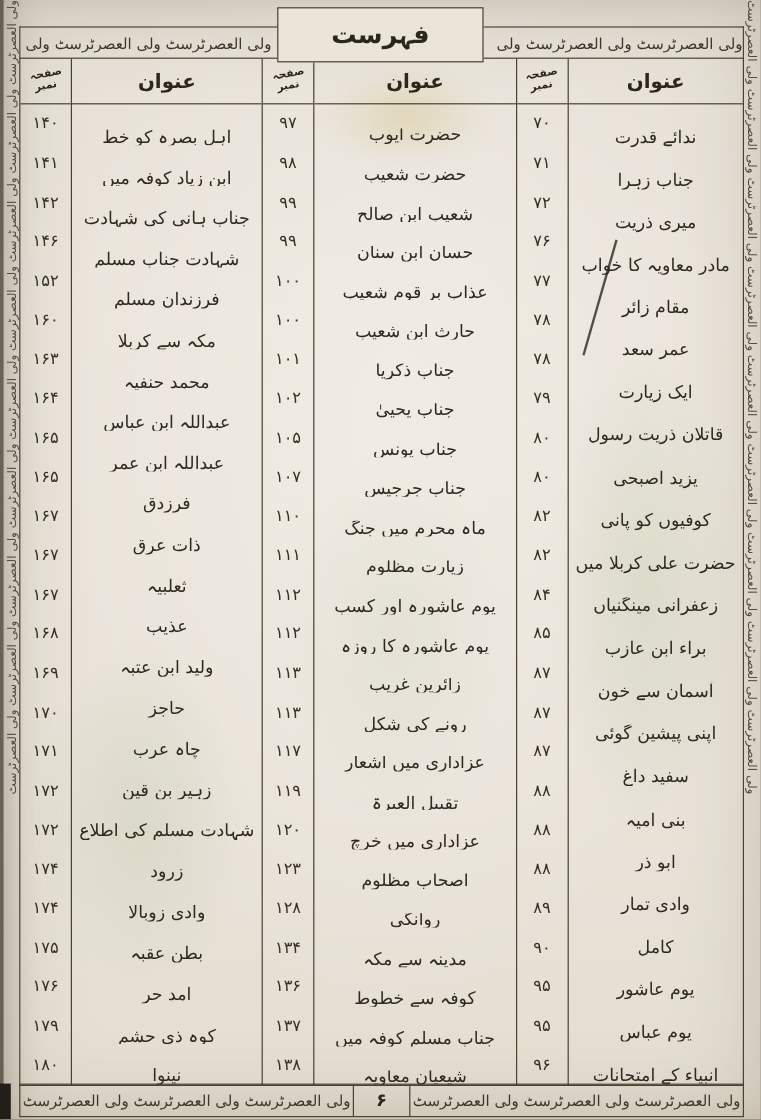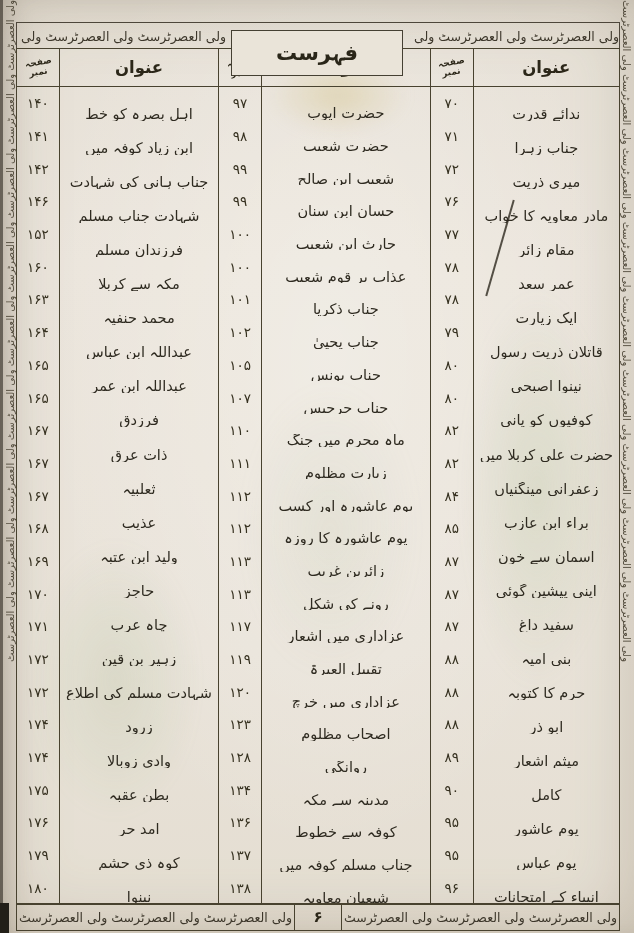--- a/index.html
+++ b/index.html
@@ -32,21 +32,21 @@
     border:1.3px solid #4d463a;border-bottom:none;
     display:flex;align-items:center;font-size:12.5px;color:#3d372b;
   }
   .band-seg{flex:1;text-align:center;white-space:nowrap;overflow:hidden;direction:rtl;}
   .band-gap{width:184px;flex:none;}
   .title-box{
     position:absolute;left:50%;top:6px;transform:translateX(-50%);
     width:170px;height:44px;z-index:3;
     background:#eae4d9;border:1.6px solid #454033;
     display:flex;align-items:center;justify-content:center;
-    font-size:21px;font-weight:bold;color:#2a2619;margin-top:24px;
+    font-size:21px;font-weight:bold;color:#2a2619;
   }
   
   .toc-table{
     position:absolute;left:16px;right:14px;top:48px;bottom:28px;
     border:1.6px solid #48422f;display:flex;flex-direction:row-reverse;
     background:rgba(255,255,255,.06);
   }
   .colgroup{display:flex;height:100%;}
   .colgroup[data-colgroup="0"]{flex:192 1 0;}
   .colgroup[data-colgroup="1"]{flex:220 1 0;}
@@ -133,32 +133,31 @@
       <div class="titles-col">
           <div class="hcell title-h">عنوان</div>
           <div class="cell title-cell" dir="rtl">ندائے قدرت</div>
           <div class="cell title-cell" dir="rtl">جناب زہرا</div>
           <div class="cell title-cell" dir="rtl">میری ذریت</div>
           <div class="cell title-cell" dir="rtl">مادر معاویہ کا خواب</div>
           <div class="cell title-cell" dir="rtl">مقام زائر</div>
           <div class="cell title-cell" dir="rtl">عمر سعد</div>
           <div class="cell title-cell" dir="rtl">ایک زیارت</div>
           <div class="cell title-cell" dir="rtl">قاتلان ذریت رسول</div>
-          <div class="cell title-cell" dir="rtl">نینوا اصبحی</div>
+          <div class="cell title-cell" dir="rtl">یزید اصبحی</div>
           <div class="cell title-cell" dir="rtl">کوفیوں کو پانی</div>
           <div class="cell title-cell" dir="rtl">حضرت علی کربلا میں</div>
           <div class="cell title-cell" dir="rtl">زعفرانی مینگنیاں</div>
           <div class="cell title-cell" dir="rtl">براء ابن عازب</div>
           <div class="cell title-cell" dir="rtl">آسمان سے خون</div>
           <div class="cell title-cell" dir="rtl">اپنی پیشین گوئی</div>
           <div class="cell title-cell" dir="rtl">سفید داغ</div>
           <div class="cell title-cell" dir="rtl">بنی امیہ</div>
-          <div class="cell title-cell" dir="rtl">حرم کا کتوبہ</div>
           <div class="cell title-cell" dir="rtl">ابو ذر</div>
-          <div class="cell title-cell" dir="rtl">میثم اشعار</div>
+          <div class="cell title-cell" dir="rtl">وادی تمار</div>
           <div class="cell title-cell" dir="rtl">کامل</div>
           <div class="cell title-cell" dir="rtl">یوم عاشور</div>
           <div class="cell title-cell" dir="rtl">یوم عباس</div>
           <div class="cell title-cell" dir="rtl">انبیاء کے امتحانات</div>
         </div>
     </div>
     <div class="colgroup" data-colgroup="1">
       <div class="pages-col">
           <div class="hcell page-h">
             <div>صفحہ</div>
@@ -189,22 +188,22 @@
           <div class="cell page-cell">۱۳۶</div>
           <div class="cell page-cell">۱۳۷</div>
           <div class="cell page-cell">۱۳۸</div>
         </div>
       <div class="titles-col">
           <div class="hcell title-h">عنوان</div>
           <div class="cell title-cell" dir="rtl">حضرت ایوب</div>
           <div class="cell title-cell" dir="rtl">حضرت شعیب</div>
           <div class="cell title-cell" dir="rtl">شعیب ابن صالح</div>
           <div class="cell title-cell" dir="rtl">حسان ابن سنان</div>
+          <div class="cell title-cell" dir="rtl">عذاب بر قوم شعیب</div>
           <div class="cell title-cell" dir="rtl">حارث ابن شعیب</div>
-          <div class="cell title-cell" dir="rtl">عذاب بر قوم شعیب</div>
           <div class="cell title-cell" dir="rtl">جناب ذکریا</div>
           <div class="cell title-cell" dir="rtl">جناب یحییٰ</div>
           <div class="cell title-cell" dir="rtl">جناب یونس</div>
           <div class="cell title-cell" dir="rtl">جناب جرجیس</div>
           <div class="cell title-cell" dir="rtl">ماہ محرم میں جنگ</div>
           <div class="cell title-cell" dir="rtl">زیارت مظلوم</div>
           <div class="cell title-cell" dir="rtl">یوم عاشورہ اور کسب</div>
           <div class="cell title-cell" dir="rtl">یوم عاشورہ کا روزہ</div>
           <div class="cell title-cell" dir="rtl">زائرین غریب</div>
           <div class="cell title-cell" dir="rtl">رونے کی شکل</div>

